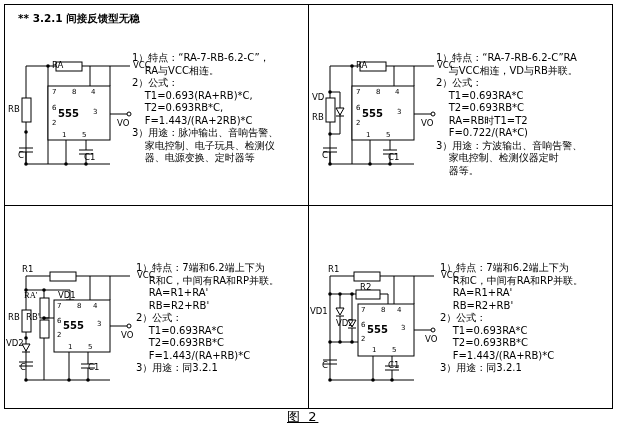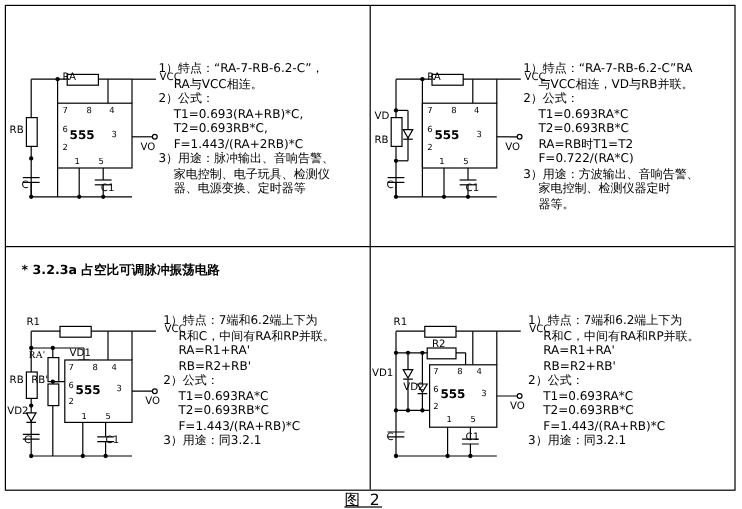--- a/index.html
+++ b/index.html
@@ -31,20 +31,21 @@
   svg{position:absolute;overflow:visible;}
 </style>
 </head>
 <body>
 
 <div class="page">
   <div class="frame"></div>
   <div class="vsplit"></div>
   <div class="hsplit"></div>
 
+  <div class="title t1">** 3.2.1 间接反馈型无稳</div>
   <div class="txt" style="left:132px;top:52px;width:165px;">1）特点：“RA-7-RB-6.2-C”，
     RA与VCC相连。
 2）公式：
     T1=0.693(RA+RB)*C,
     T2=0.693RB*C,
     F=1.443/(RA+2RB)*C
 3）用途：脉冲输出、音响告警、
     家电控制、电子玩具、检测仪
     器、电源变换、定时器等</div>
 
@@ -161,21 +162,20 @@
   <div class="chiplabel" style="left:362px;top:108px;">555</div>
   <div class="lbl-s" style="left:356px;top:88px;">7</div>
   <div class="lbl-s" style="left:376px;top:88px;">8</div>
   <div class="lbl-s" style="left:395px;top:88px;">4</div>
   <div class="lbl-s" style="left:356px;top:104px;">6</div>
   <div class="lbl-s" style="left:356px;top:119px;">2</div>
   <div class="lbl-s" style="left:397px;top:108px;">3</div>
   <div class="lbl-s" style="left:386px;top:131px;">5</div>
   <div class="lbl-s" style="left:366px;top:131px;">1</div>
 
-  <div class="title t3">* 3.2.3a 占空比可调脉冲振荡电路</div>
   <div class="txt" style="left:136px;top:262px;width:165px;">1）特点：7端和6.2端上下为
     R和C，中间有RA和RP并联。
     RA=R1+RA'
     RB=R2+RB'
 2）公式：
     T1=0.693RA*C
     T2=0.693RB*C
     F=1.443/(RA+RB)*C
 3）用途：同3.2.1</div>
 

